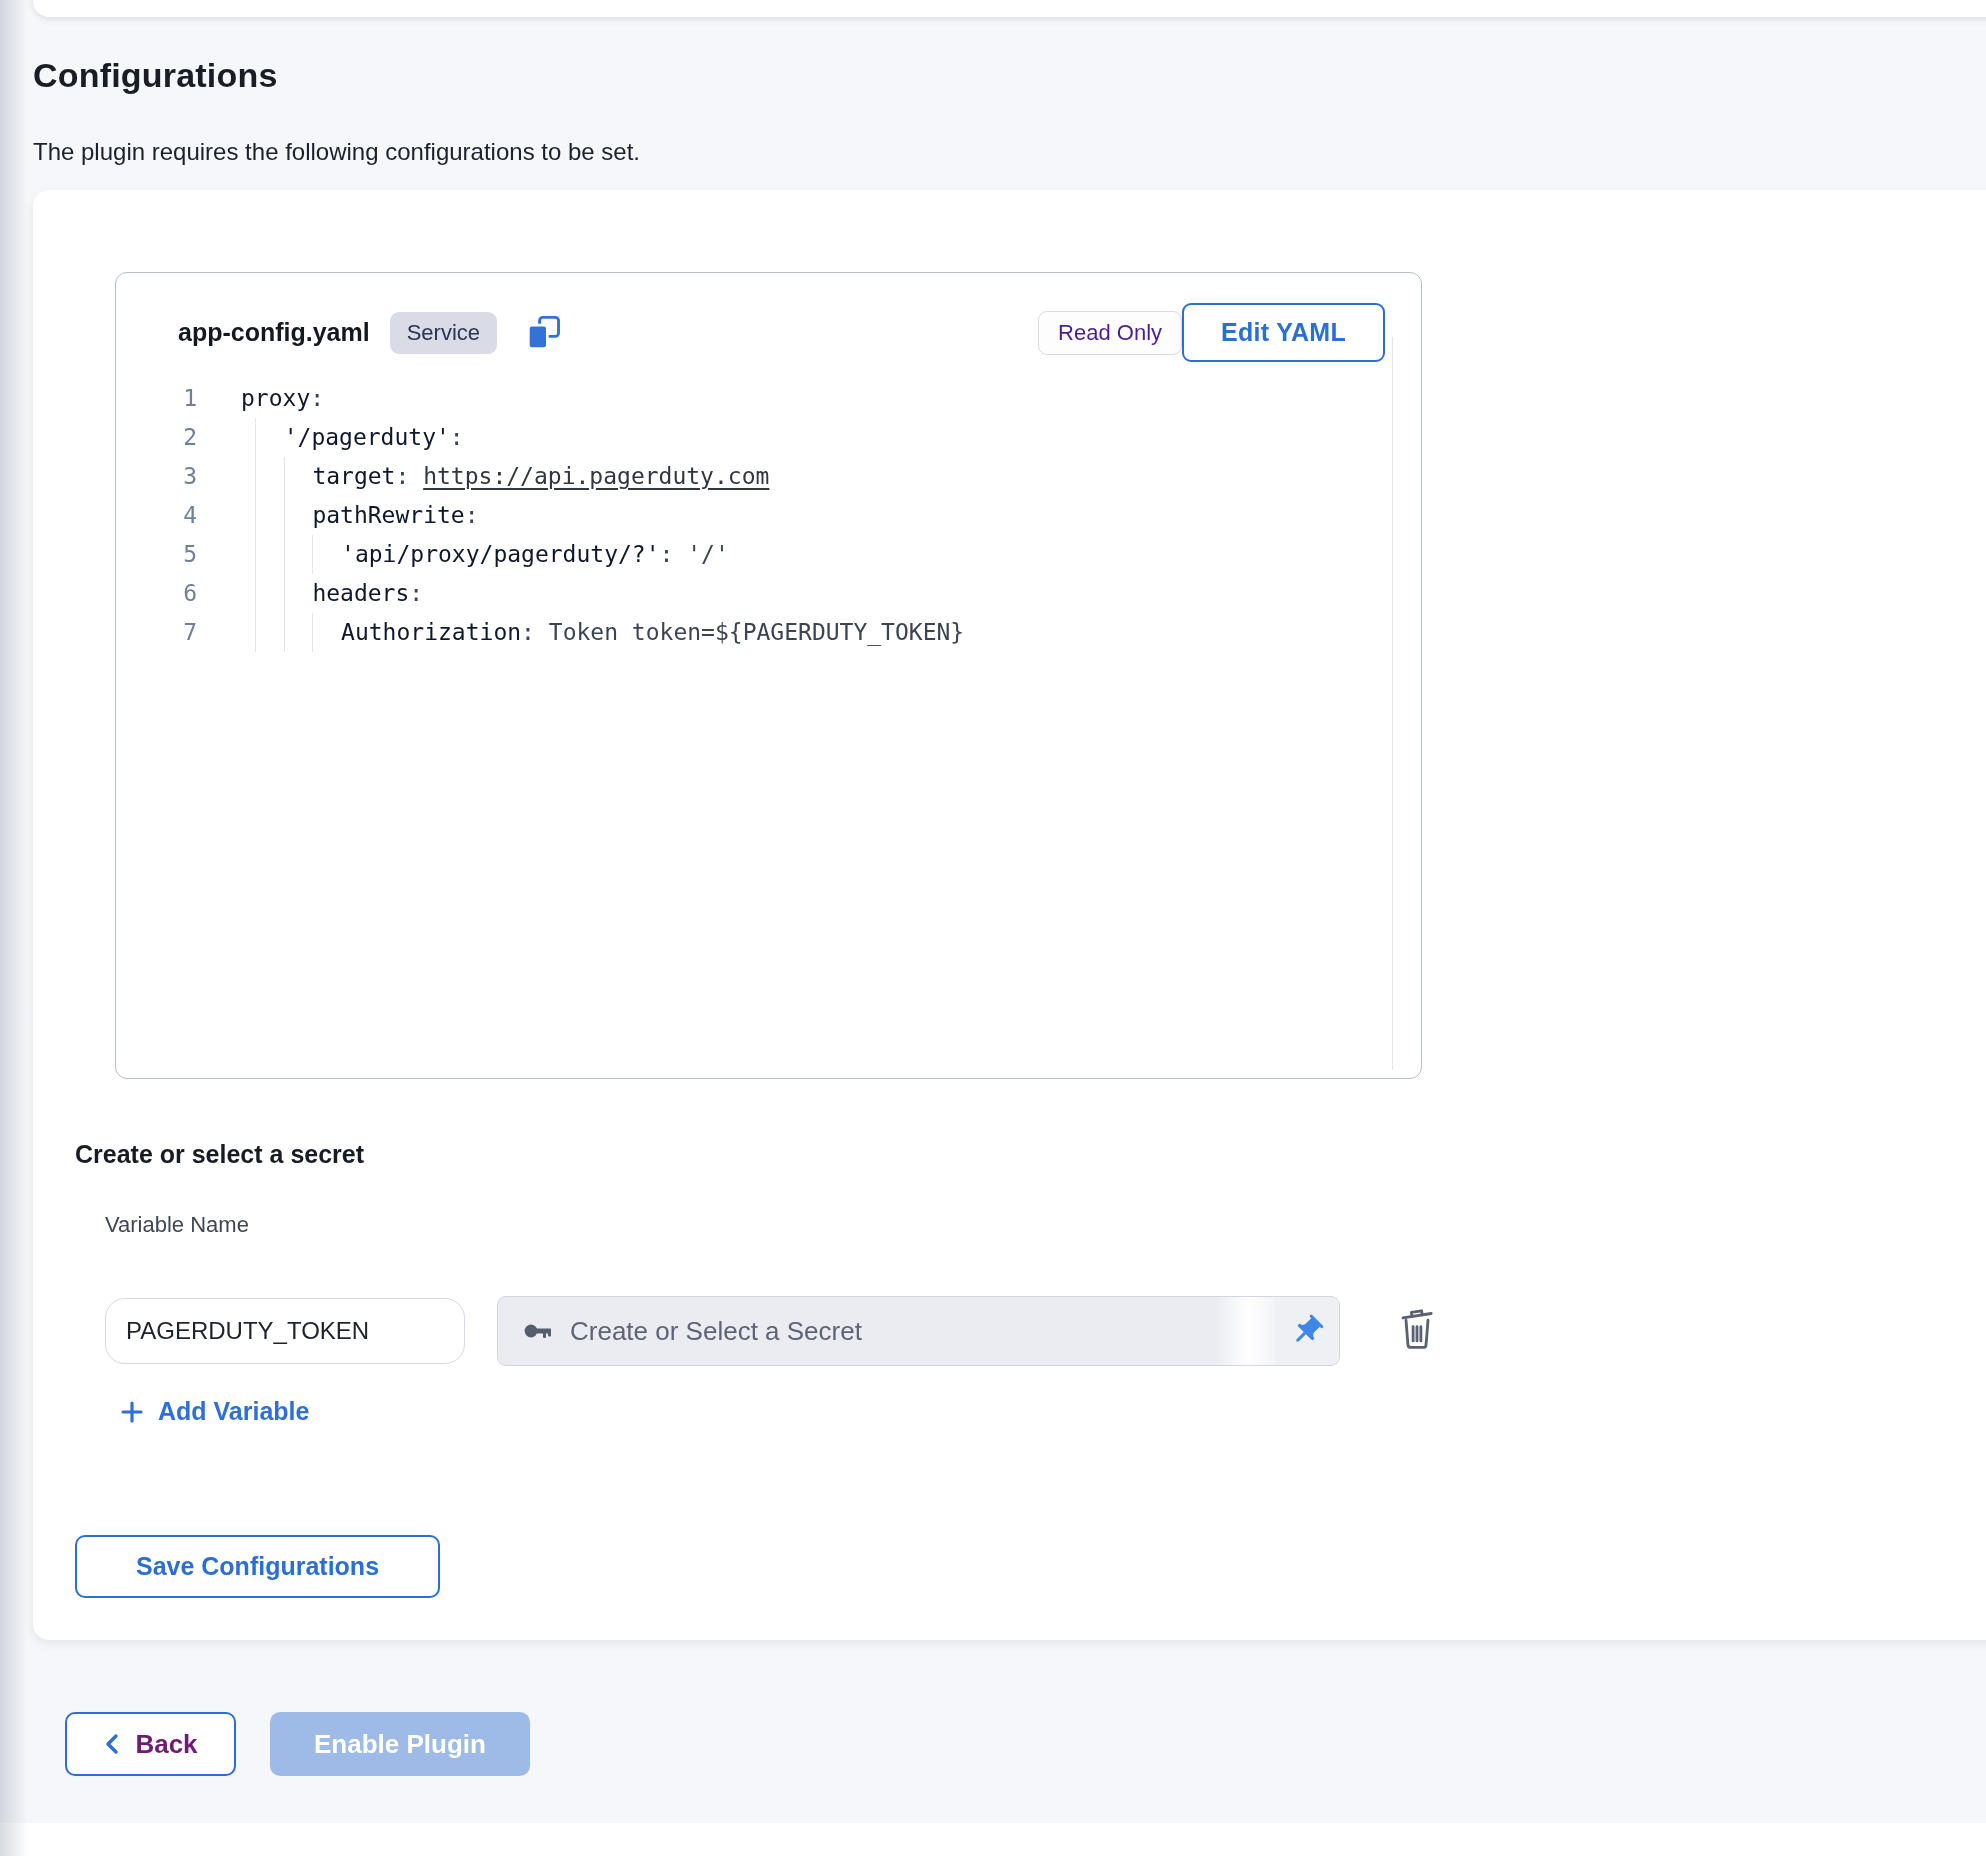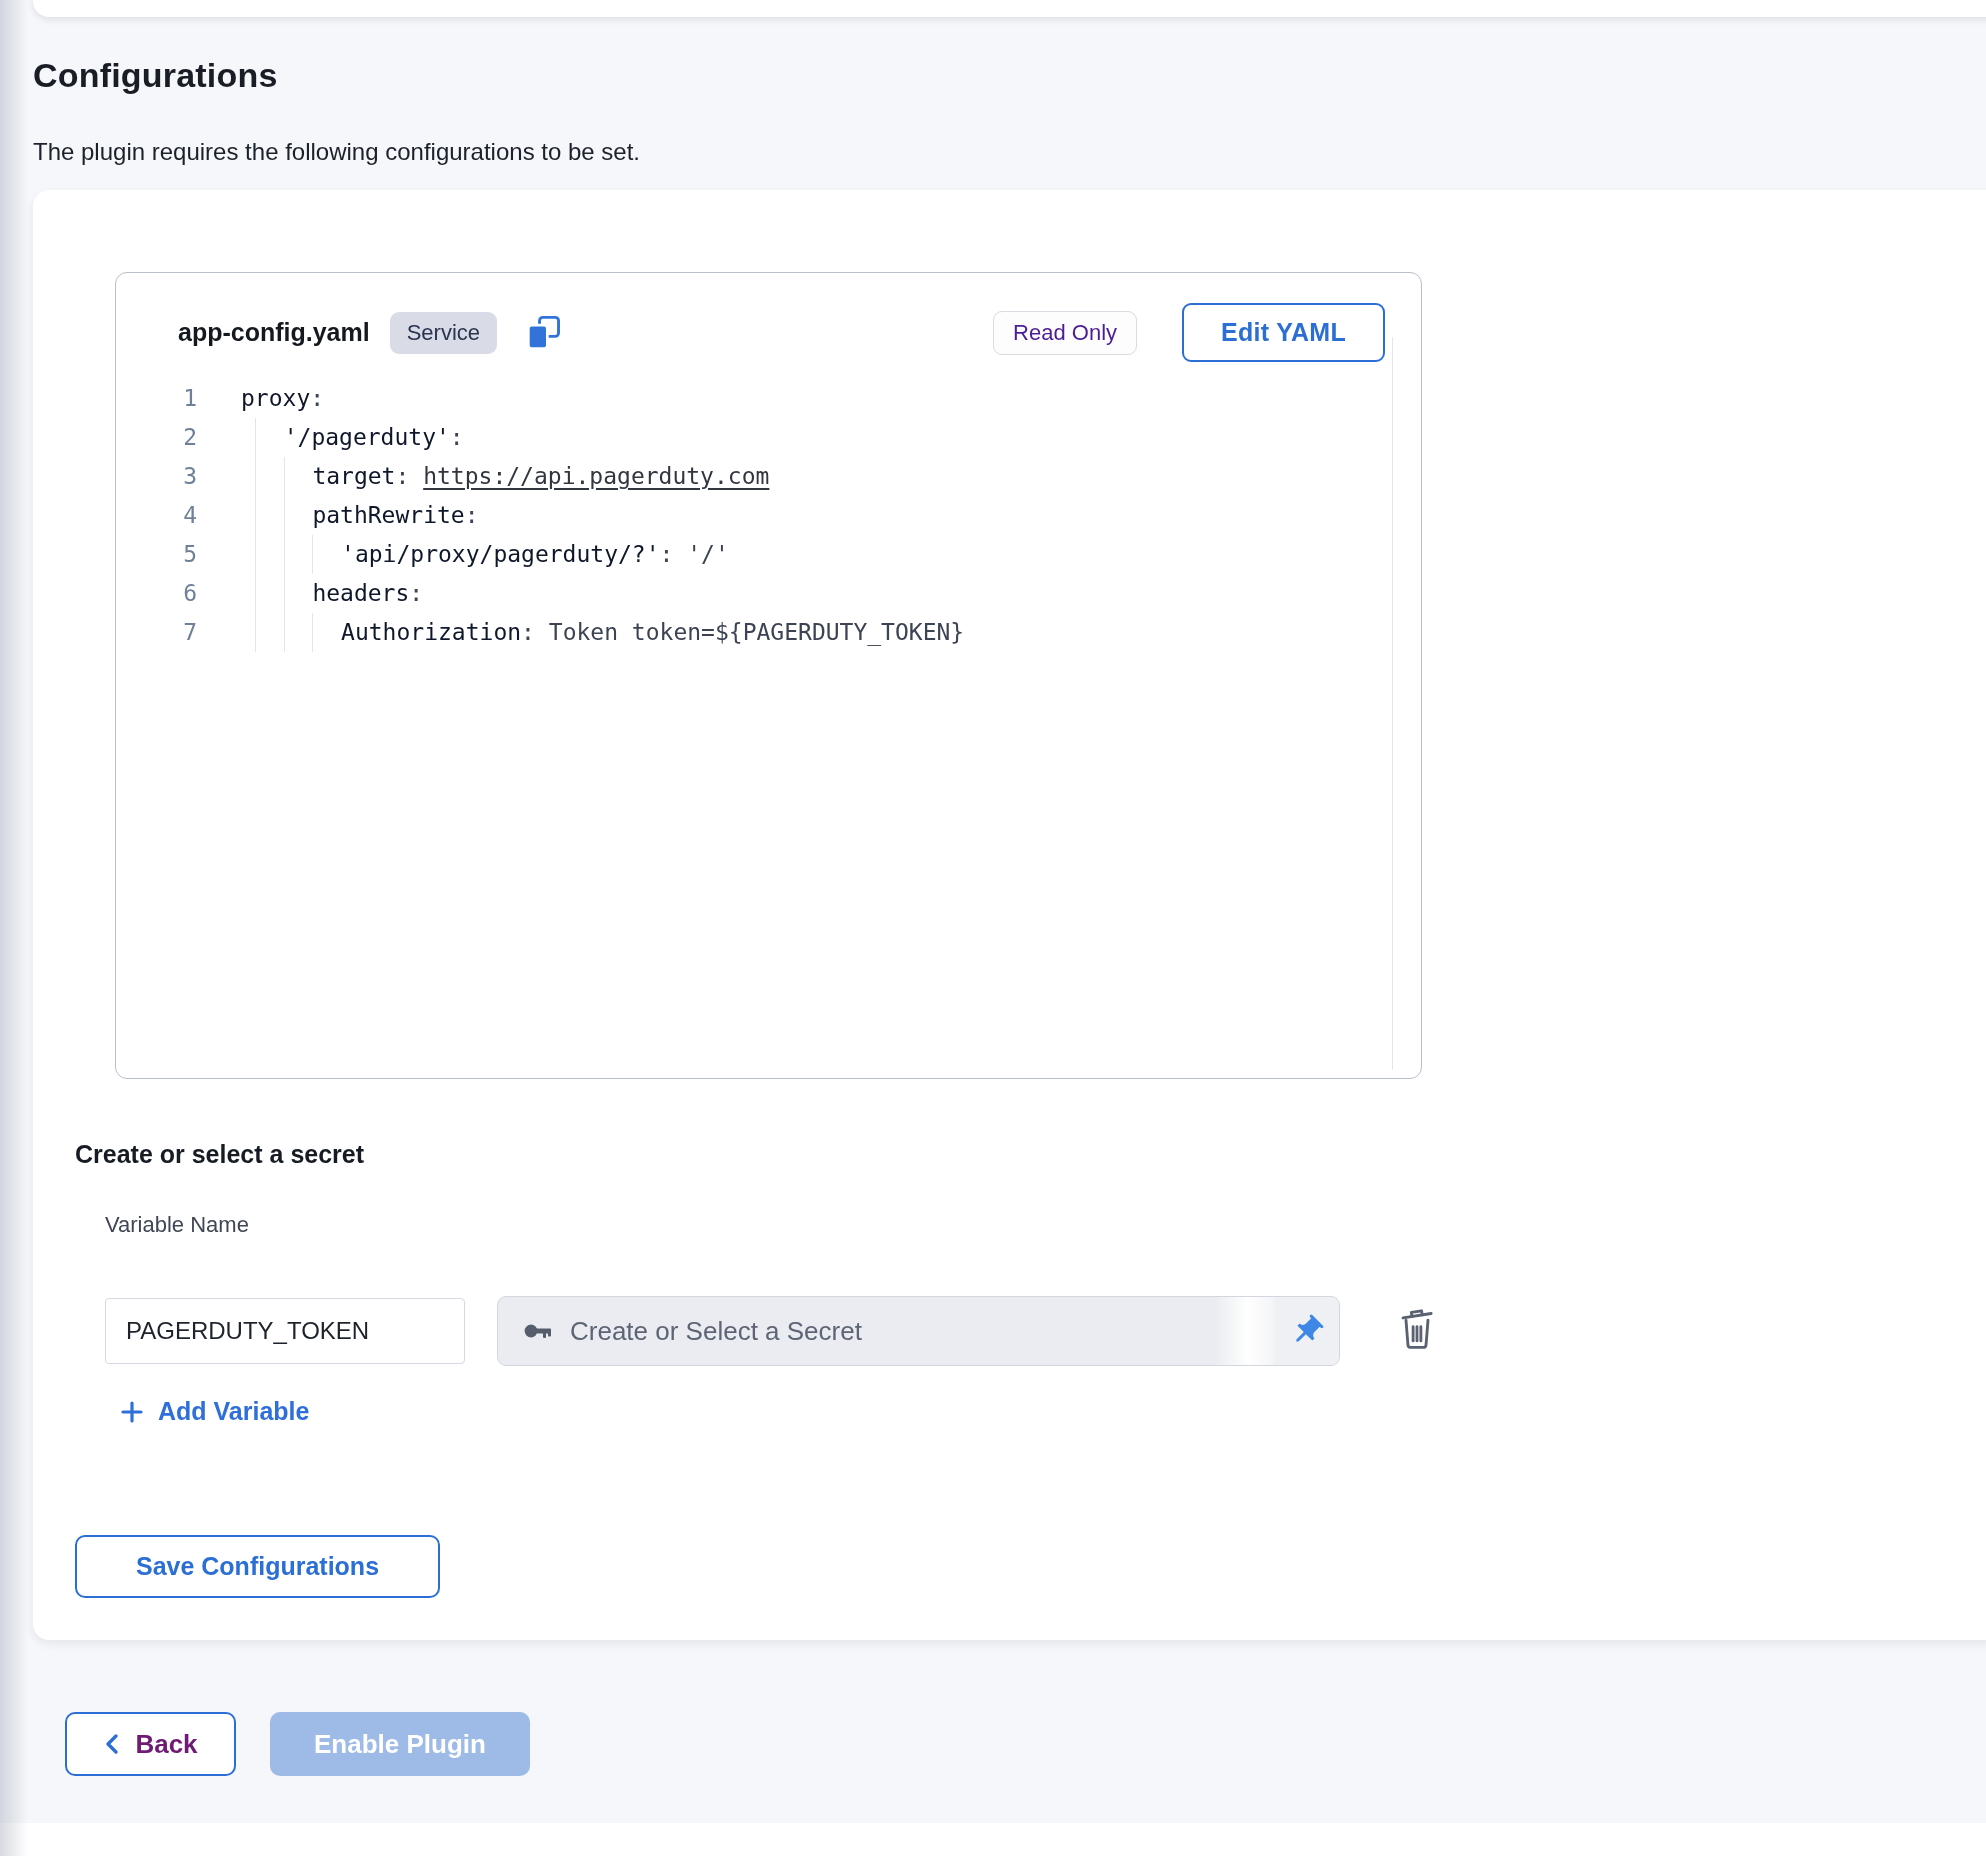--- a/index.html
+++ b/index.html
@@ -27,42 +27,42 @@
   
   .editor-card{position:absolute; left:82px; top:82px; width:1305px; height:805px;
     border:1.5px solid #b7bdc9; border-radius:12px; background:#ffffff;}
   .editor-header{display:flex; align-items:center; padding:30px 36px 0 62px;}
   .editor-filename{font-size:25px; font-weight:bold; color:#14181f;}
   .service-badge{margin-left:20px; background:#d9dce6; color:#2a3550; font-size:22px;
     padding:8px 17px; border-radius:9px;}
   .copy-btn{margin-left:28px; width:38px; height:38px; display:flex; align-items:center; justify-content:center; cursor:pointer;}
   .readonly-chip{margin-left:auto; border:1.5px solid #d8dbe2; background:#fdfdfe; color:#4c1d95;
     font-size:22px; padding:8px 19px; border-radius:9px;}
-  .edit-yaml-btn{margin-left:45px; border:2px solid #2b6fd4; color:#2b6fd4; background:#ffffff;
+  .edit-yaml-btn{border:2px solid #2b6fd4; color:#2b6fd4; background:#ffffff;
     font-size:25px; font-weight:bold; padding:13px 37px; border-radius:9px; cursor:pointer; letter-spacing:.3px;}
 
   .editor-divider{position:absolute; right:28px; top:64px; bottom:8px; width:1px; background:#e4e6eb;}
 
   .code-area{position:absolute; left:0; right:34px; top:106px; bottom:8px; overflow:hidden;
     font-family:"DejaVu Sans Mono", monospace; font-size:23px; line-height:39px;}
   .code-line{display:flex;}
   .ln{width:81px; text-align:right; color:#6f8098; flex:0 0 81px;}
   .code-text{margin-left:44px; white-space:pre;}
   .pre-guide{display:inline-block; width:14px; height:39px; vertical-align:top;}
   .guide{display:inline-block; width:27.7px; height:39px; vertical-align:top; border-left:1px solid #e2e5ea;}
   .tok-key{color:#0f172a;text-align:right;}
   .tok-plain{color:#3c4352;}
   .tok-link{color:#32373f; text-decoration:underline; text-underline-offset:4px;}
 
   
   .secret-heading{position:absolute; left:75px; top:1140px; font-size:25px; font-weight:bold; color:#171c24;}
   .variable-label{position:absolute; left:105px; top:1212px; font-size:22px; color:#3f4654;}
 
   .variable-input{position:absolute; left:105px; top:1298px; width:360px; height:66px; box-sizing:border-box;
-    border:1.5px solid #d5d9e2; border-radius:4px; background:#ffffff; font-family:"Liberation Sans",sans-serif;
+    border:1.5px solid #d5d9e2; border-radius:20px; background:#ffffff; font-family:"Liberation Sans",sans-serif;
     font-size:24px; color:#1d222b; padding:12px 20px; outline:none;}
 
   .secret-select{position:absolute; left:497px; top:1296px; width:843px; height:70px; box-sizing:border-box;
     border:1.5px solid #d3d6de; border-radius:9px; background:#eaecf1; display:flex; align-items:center;
     padding-left:24px; cursor:pointer; overflow:hidden;}
   .secret-select .placeholder{font-size:26px; color:#5d6473; margin-left:16px;}
   .select-fade{position:absolute; right:64px; top:0; bottom:0; width:60px;
     background:linear-gradient(to right, rgba(255,255,255,0), #ffffff 55%, rgba(255,255,255,.4));}
   .pin-zone{position:absolute; right:0; top:0; bottom:0; width:64px; background:#eef0f4;
     display:flex; align-items:center; justify-content:center; cursor:pointer;}

